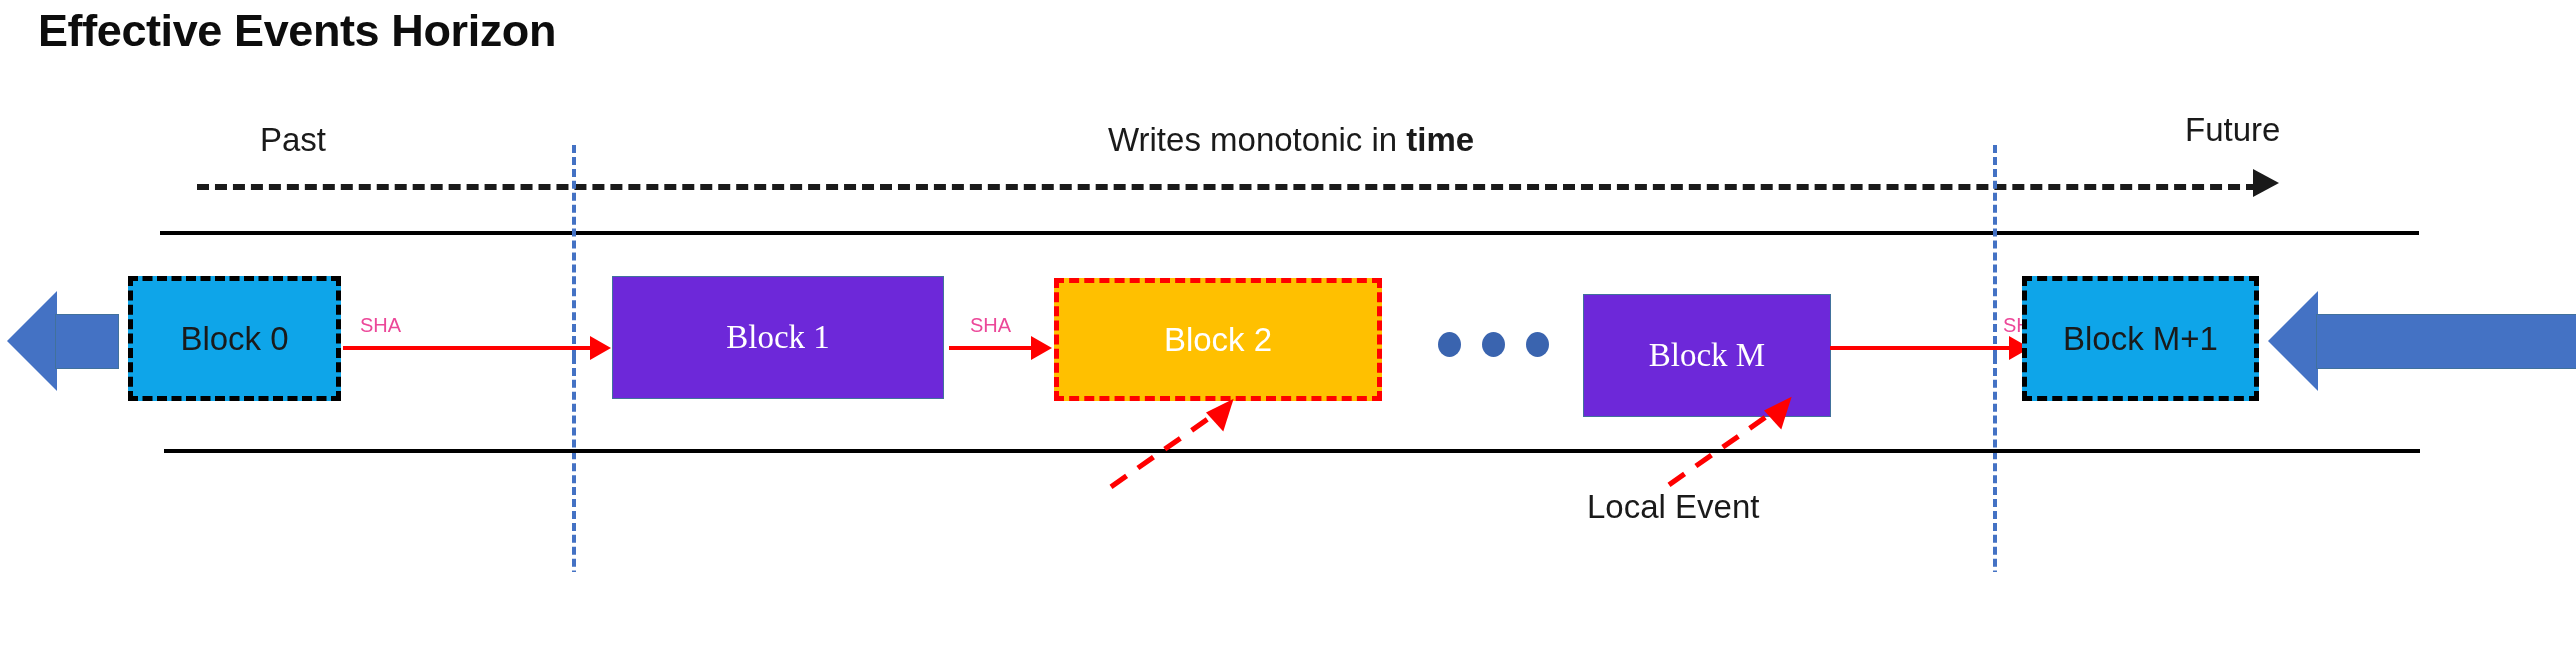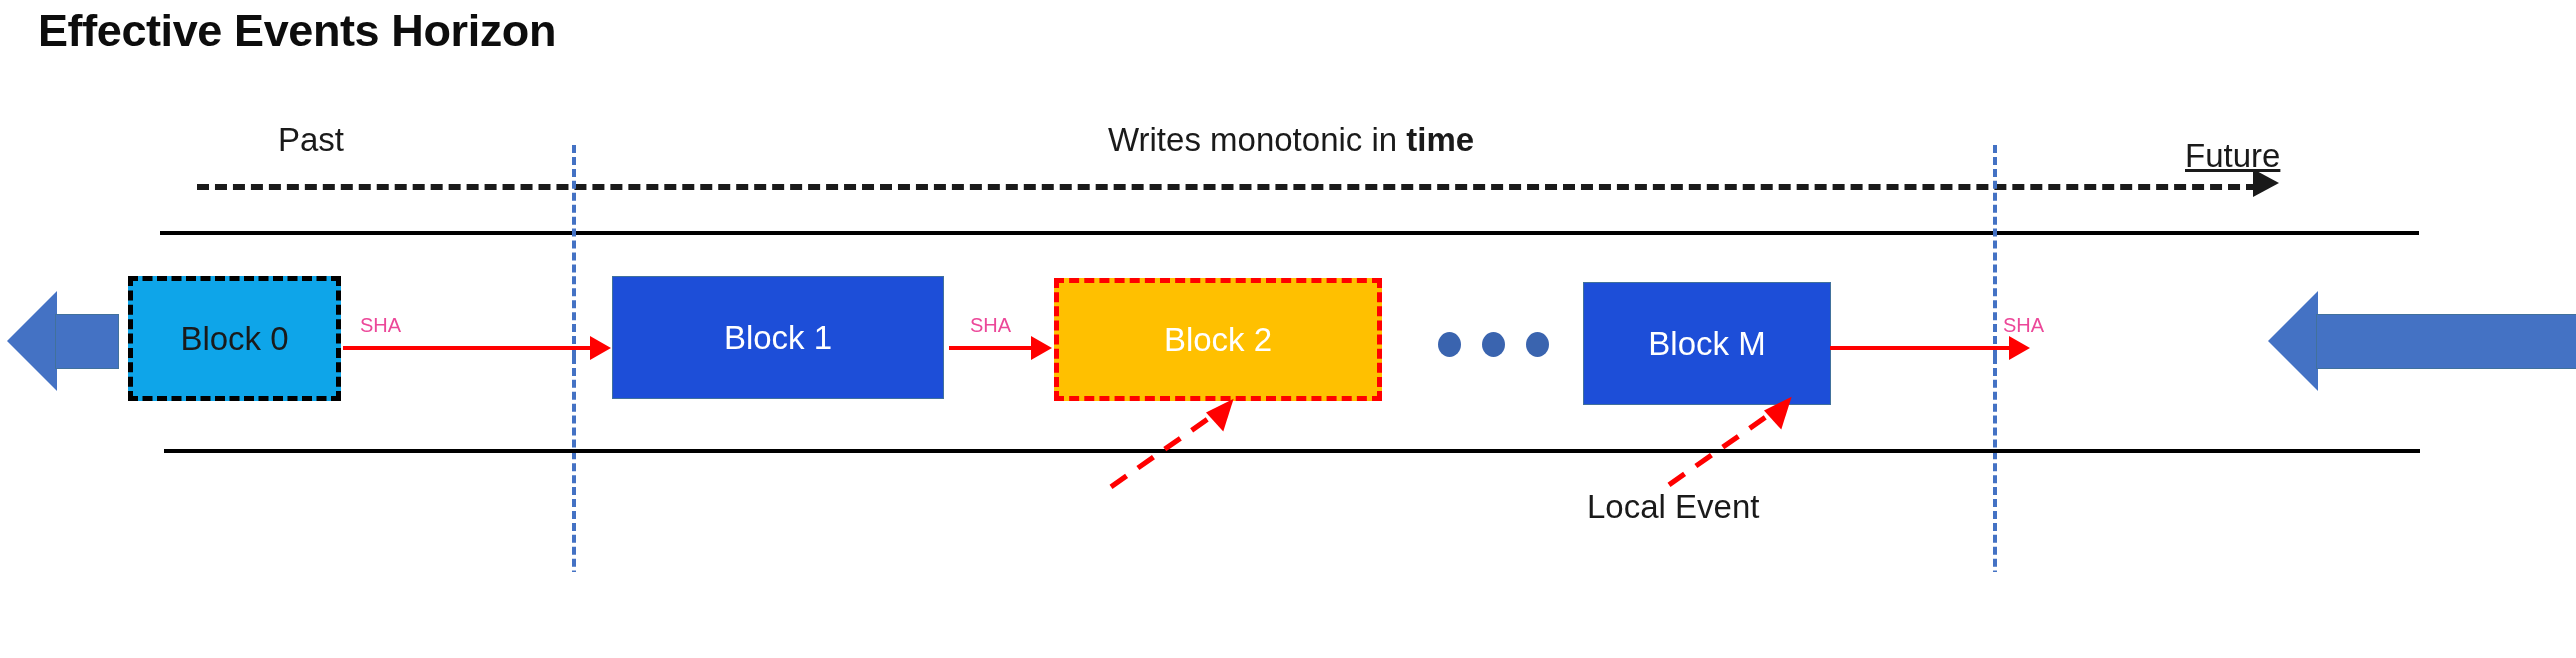--- a/index.html
+++ b/index.html
@@ -72,23 +72,24 @@
   
   .block {
     display: flex;
     align-items: center;
     justify-content: center;
     box-sizing: border-box;
     font-size: 33px;
     white-space: nowrap;
   }
   .block-solid {
-    background: #1d4ed8;
+    background: #6d28d9;
     border: 1.7px solid #41719C;
     color: #ffffff;
+    font-family: Liberation Serif, serif;
   }
   .block-ghost {
     background: #0ea5e9;
     border: 5.2px dashed #000000;
     color: #1a1a1a;
   }
   .block-event {
     background: #FFC000;
     border: 5.2px dashed #FF0000;
     color: #ffffff;
@@ -147,27 +148,27 @@
     border-left: 24px solid #4472C4;
   }
 </style>
 </head>
 <body>
 
 <div id="stage">
 
   <div class="abs" id="page-title">Effective Events Horizon</div>
 
-  <div class="abs label" style="left:278px; top:121px;text-align:center;">Past</div>
+  <div class="abs label" style="left:260px; top:121px;text-align:center;">Past</div>
 
   <div class="abs label" style="left:1108px; top:121px;">
     <span>Writes monotonic in </span><b>time</b>
   </div>
 
-  <div class="abs label" style="left:2185px; top:137px;text-decoration:underline;">Future</div>
+  <div class="abs label" style="left:2185px; top:111px;">Future</div>
 
   <div class="abs time-axis" style="left:197px; top:184px; width:2061px;"></div>
   <div class="abs time-arrowhead" style="left:2253px; top:169px;"></div>
 
   <div class="abs hrule" style="left:160px; top:231px; width:2259px;"></div>
 
   <div class="abs vline" style="left:572px; top:145px; height:211px;"></div>
   <div class="abs vline" style="left:572px; top:356px; height:306px;"></div>
 
   <div class="abs vline" style="left:1993px; top:145px; height:211px;"></div>
@@ -199,28 +200,31 @@
   <div class="abs block block-event" style="left:1054px; top:278px; width:328px; height:123px;text-align:right;">
     <span>Block 2</span>
   </div>
 
   <div class="abs" style="left:1438px; top:332px; display:flex; gap:21px;">
     <div class="dot"></div>
     <div class="dot"></div>
     <div class="dot"></div>
   </div>
 
-  <div class="abs block block-solid" style="left:1583px; top:282px; width:248px; height:123px;">
+  <div class="abs block block-solid" style="left:1583px; top:294px; width:248px; height:123px;">
     <span>Block M</span>
   </div>
 
   <div class="abs sha-label" style="left:2003px; top:314px;">SHA</div>
   <div class="abs sha-line" style="left:1830px; top:346px; width:179px;"></div>
   <div class="abs sha-head" style="left:2009px; top:336px;"></div>
 
+  <div class="abs block block-ghost" style="left:2022px; top:276px; width:237px; height:125px;">
+    <span>Block M+1</span>
+  </div>
 
   <div class="abs" style="left:2268px; top:291px;">
     <div style="position:relative; width:308px; height:100px;">
       <div class="abs big-arrow-head-left" style="left:0; top:0;"></div>
       <div class="abs big-arrow-shaft" style="left:48px; top:23px; width:260px; height:53px;"></div>
     </div>
   </div>
 
   <div class="abs hrule" style="left:164px; top:449px; width:2256px;"></div>
 

